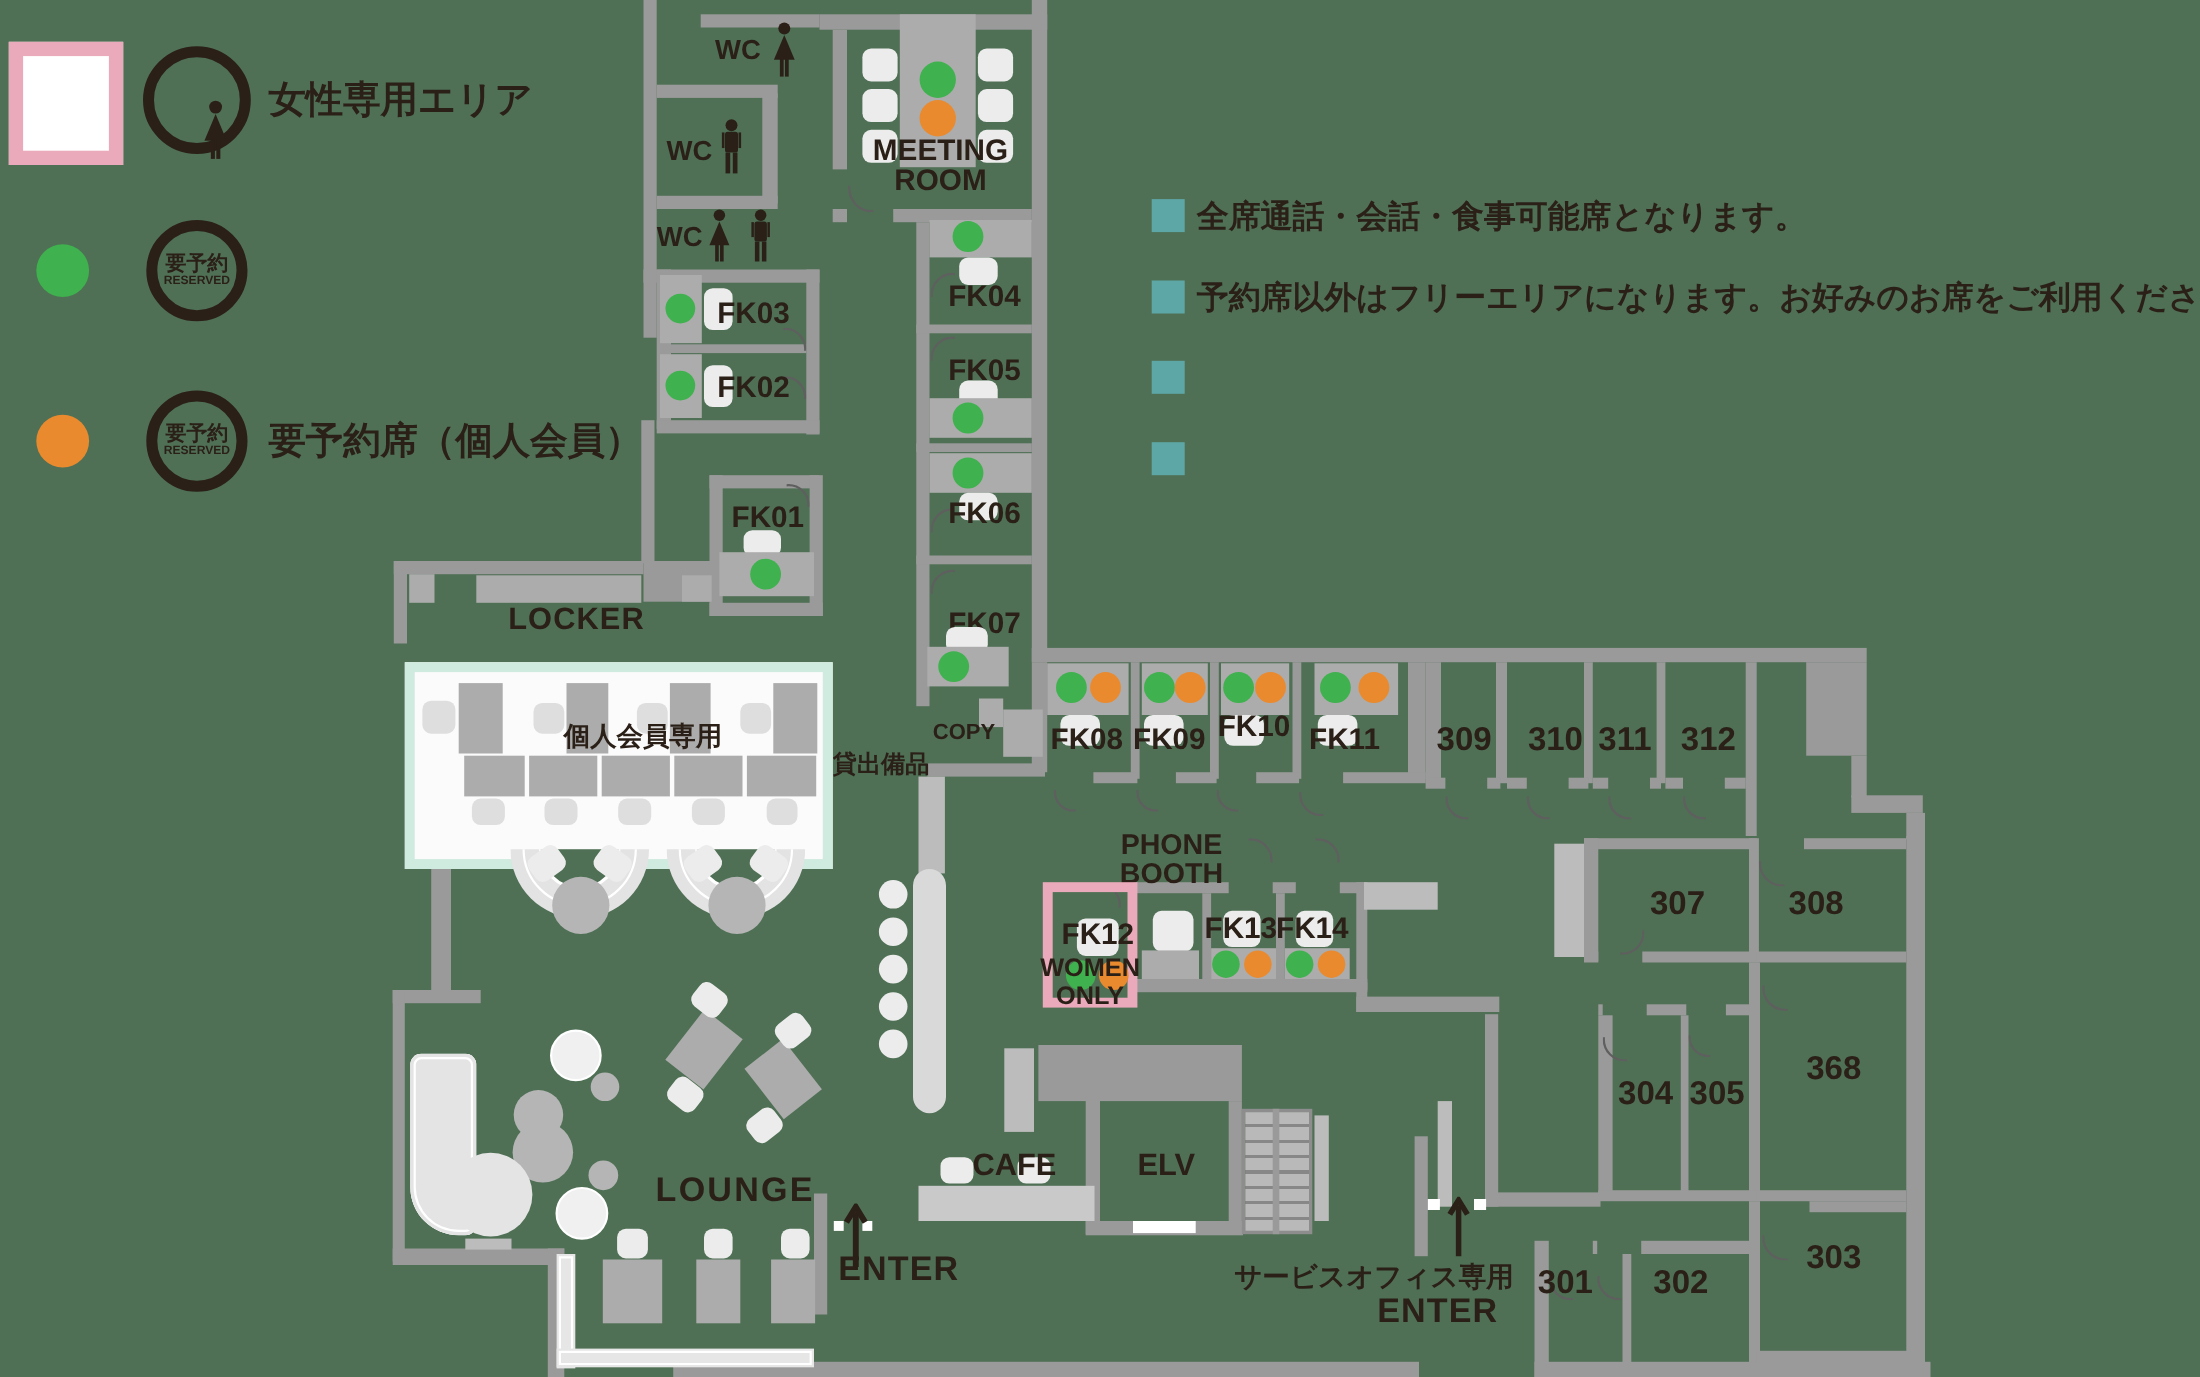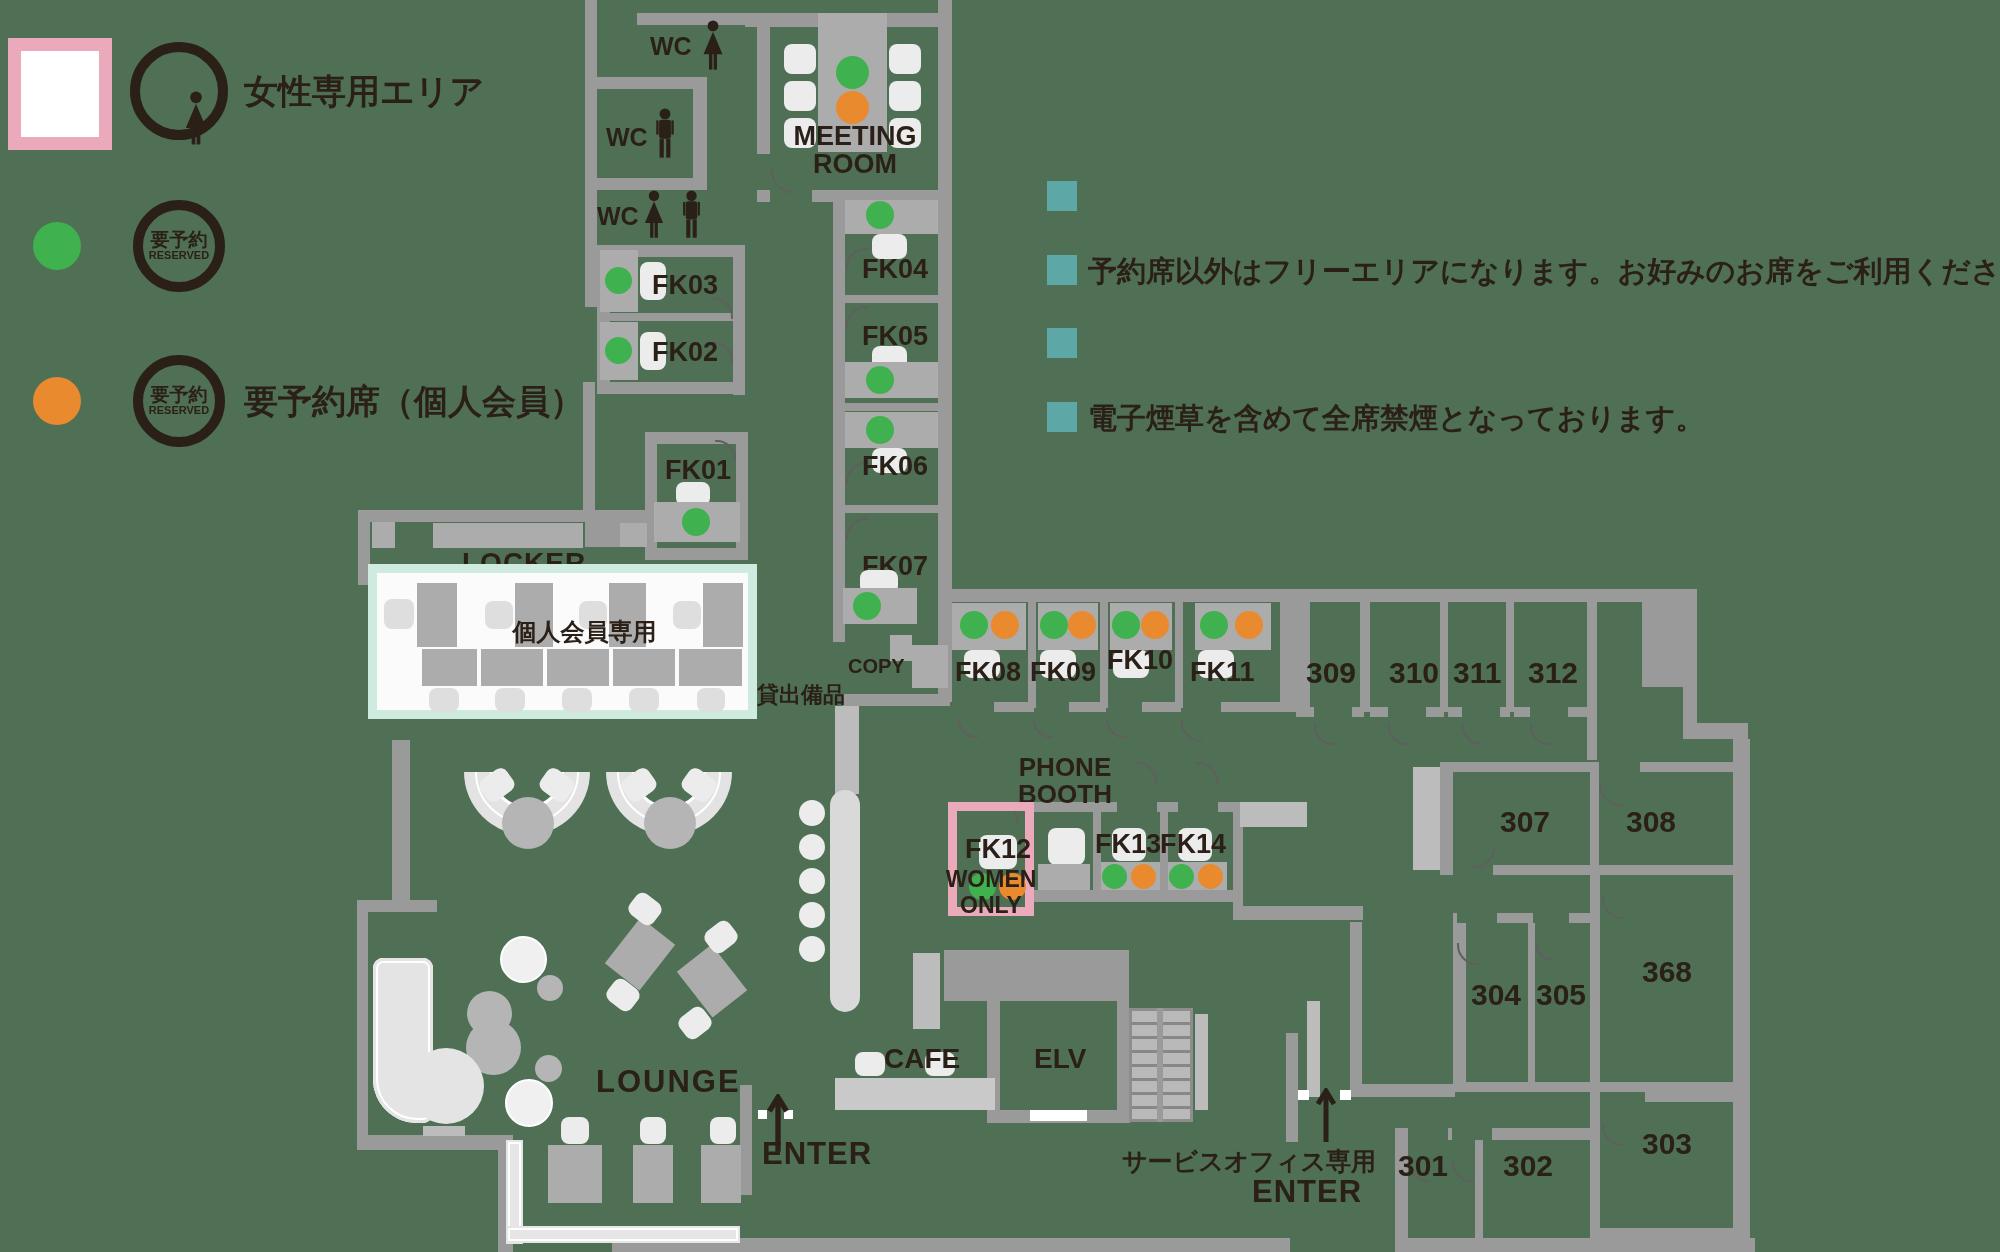--- a/index.html
+++ b/index.html
@@ -57,25 +57,25 @@
     <div class="dot o" style="left:33px;top:377px;width:48px;height:48px"></div>
     <div class="badge" style="left:133px;top:355px;width:92px;height:92px">
       <span class="lbl" style="position:static;font-size:19px">要予約</span>
       <span class="lbl" style="position:static;font-size:11px">RESERVED</span>
     </div>
     <div class="lbl" style="left:244px;top:384px;font-size:34px">要予約席（個人会員）</div>
   </div>
 
   <div style="left:1040px;top:170px;width:960px;height:280px">
     <div class="note-sq" style="left:7px;top:11px;width:30px;height:30px"></div>
+    <div class="lbl" style="left:48px;top:12px;font-size:29px">全席通話・会話・食事可能席となります。</div>
     <div class="note-sq" style="left:7px;top:85px;width:30px;height:30px"></div>
     <div class="lbl" style="left:48px;top:86px;font-size:29px">予約席以外はフリーエリアになります。お好みのお席をご利用ください。</div>
     <div class="note-sq" style="left:7px;top:158px;width:30px;height:30px"></div>
     <div class="note-sq" style="left:7px;top:232px;width:30px;height:30px"></div>
-    <div class="lbl" style="left:48px;top:233px;font-size:29px">電子煙草を含めて全席禁煙となっております。</div>
   </div>
 
   <div class="w" style="left:585px;top:0;width:12px;height:307px"></div>
   <div class="w" style="left:637px;top:13px;width:108px;height:12px"></div>
   <div class="w" style="left:597px;top:77px;width:110px;height:12px"></div>
   <div class="w" style="left:693px;top:85px;width:14px;height:100px"></div>
   <div class="w" style="left:597px;top:178px;width:110px;height:12px"></div>
   <div class="w" style="left:585px;top:245px;width:160px;height:12px"></div>
   <div class="w" style="left:597px;top:245px;width:13px;height:145px"></div>
   <div class="w" style="left:733px;top:245px;width:12px;height:150px"></div>
@@ -315,21 +315,21 @@
   <div class="desk" style="left:890px;top:635px;width:22px;height:26px"></div>
   <div class="desk" style="left:912px;top:645px;width:36px;height:43px"></div>
   <div class="lbl" style="left:848px;top:656px;font-size:20px">COPY</div>
   <div class="lbl" style="left:757px;top:683px;font-size:22px">貸出備品</div>
 
   <div class="desk" style="left:372px;top:522px;width:23px;height:26px"></div>
   <div class="desk" style="left:433px;top:523px;width:150px;height:25px"></div>
   <div class="desk" style="left:620px;top:523px;width:27px;height:24px"></div>
   <div class="lbl" style="left:462px;top:548px;font-size:28px;letter-spacing:1px">LOCKER</div>
 
-  <div style="left:368px;top:564px;width:389px;height:155px;border:9px solid var(--mint);background:var(--paper)">
+  <div style="left:368px;top:602px;width:389px;height:188px;border:9px solid var(--mint);background:var(--paper)">
     <div class="chair" style="left:7px;top:26px;width:30px;height:30px;background:#dedede"></div>
     <div class="desk" style="left:40px;top:10px;width:40px;height:64px"></div>
     <div class="chair" style="left:108px;top:28px;width:28px;height:28px;background:#dedede"></div>
     <div class="desk" style="left:138px;top:10px;width:38px;height:64px"></div>
     <div class="chair" style="left:202px;top:28px;width:28px;height:28px;background:#dedede"></div>
     <div class="desk" style="left:232px;top:10px;width:37px;height:64px"></div>
     <div class="chair" style="left:296px;top:28px;width:28px;height:28px;background:#dedede"></div>
     <div class="desk" style="left:326px;top:10px;width:40px;height:64px"></div>
     <div class="desk" style="left:45px;top:76px;width:55px;height:37px"></div>
     <div class="desk" style="left:104px;top:76px;width:62px;height:37px"></div>

